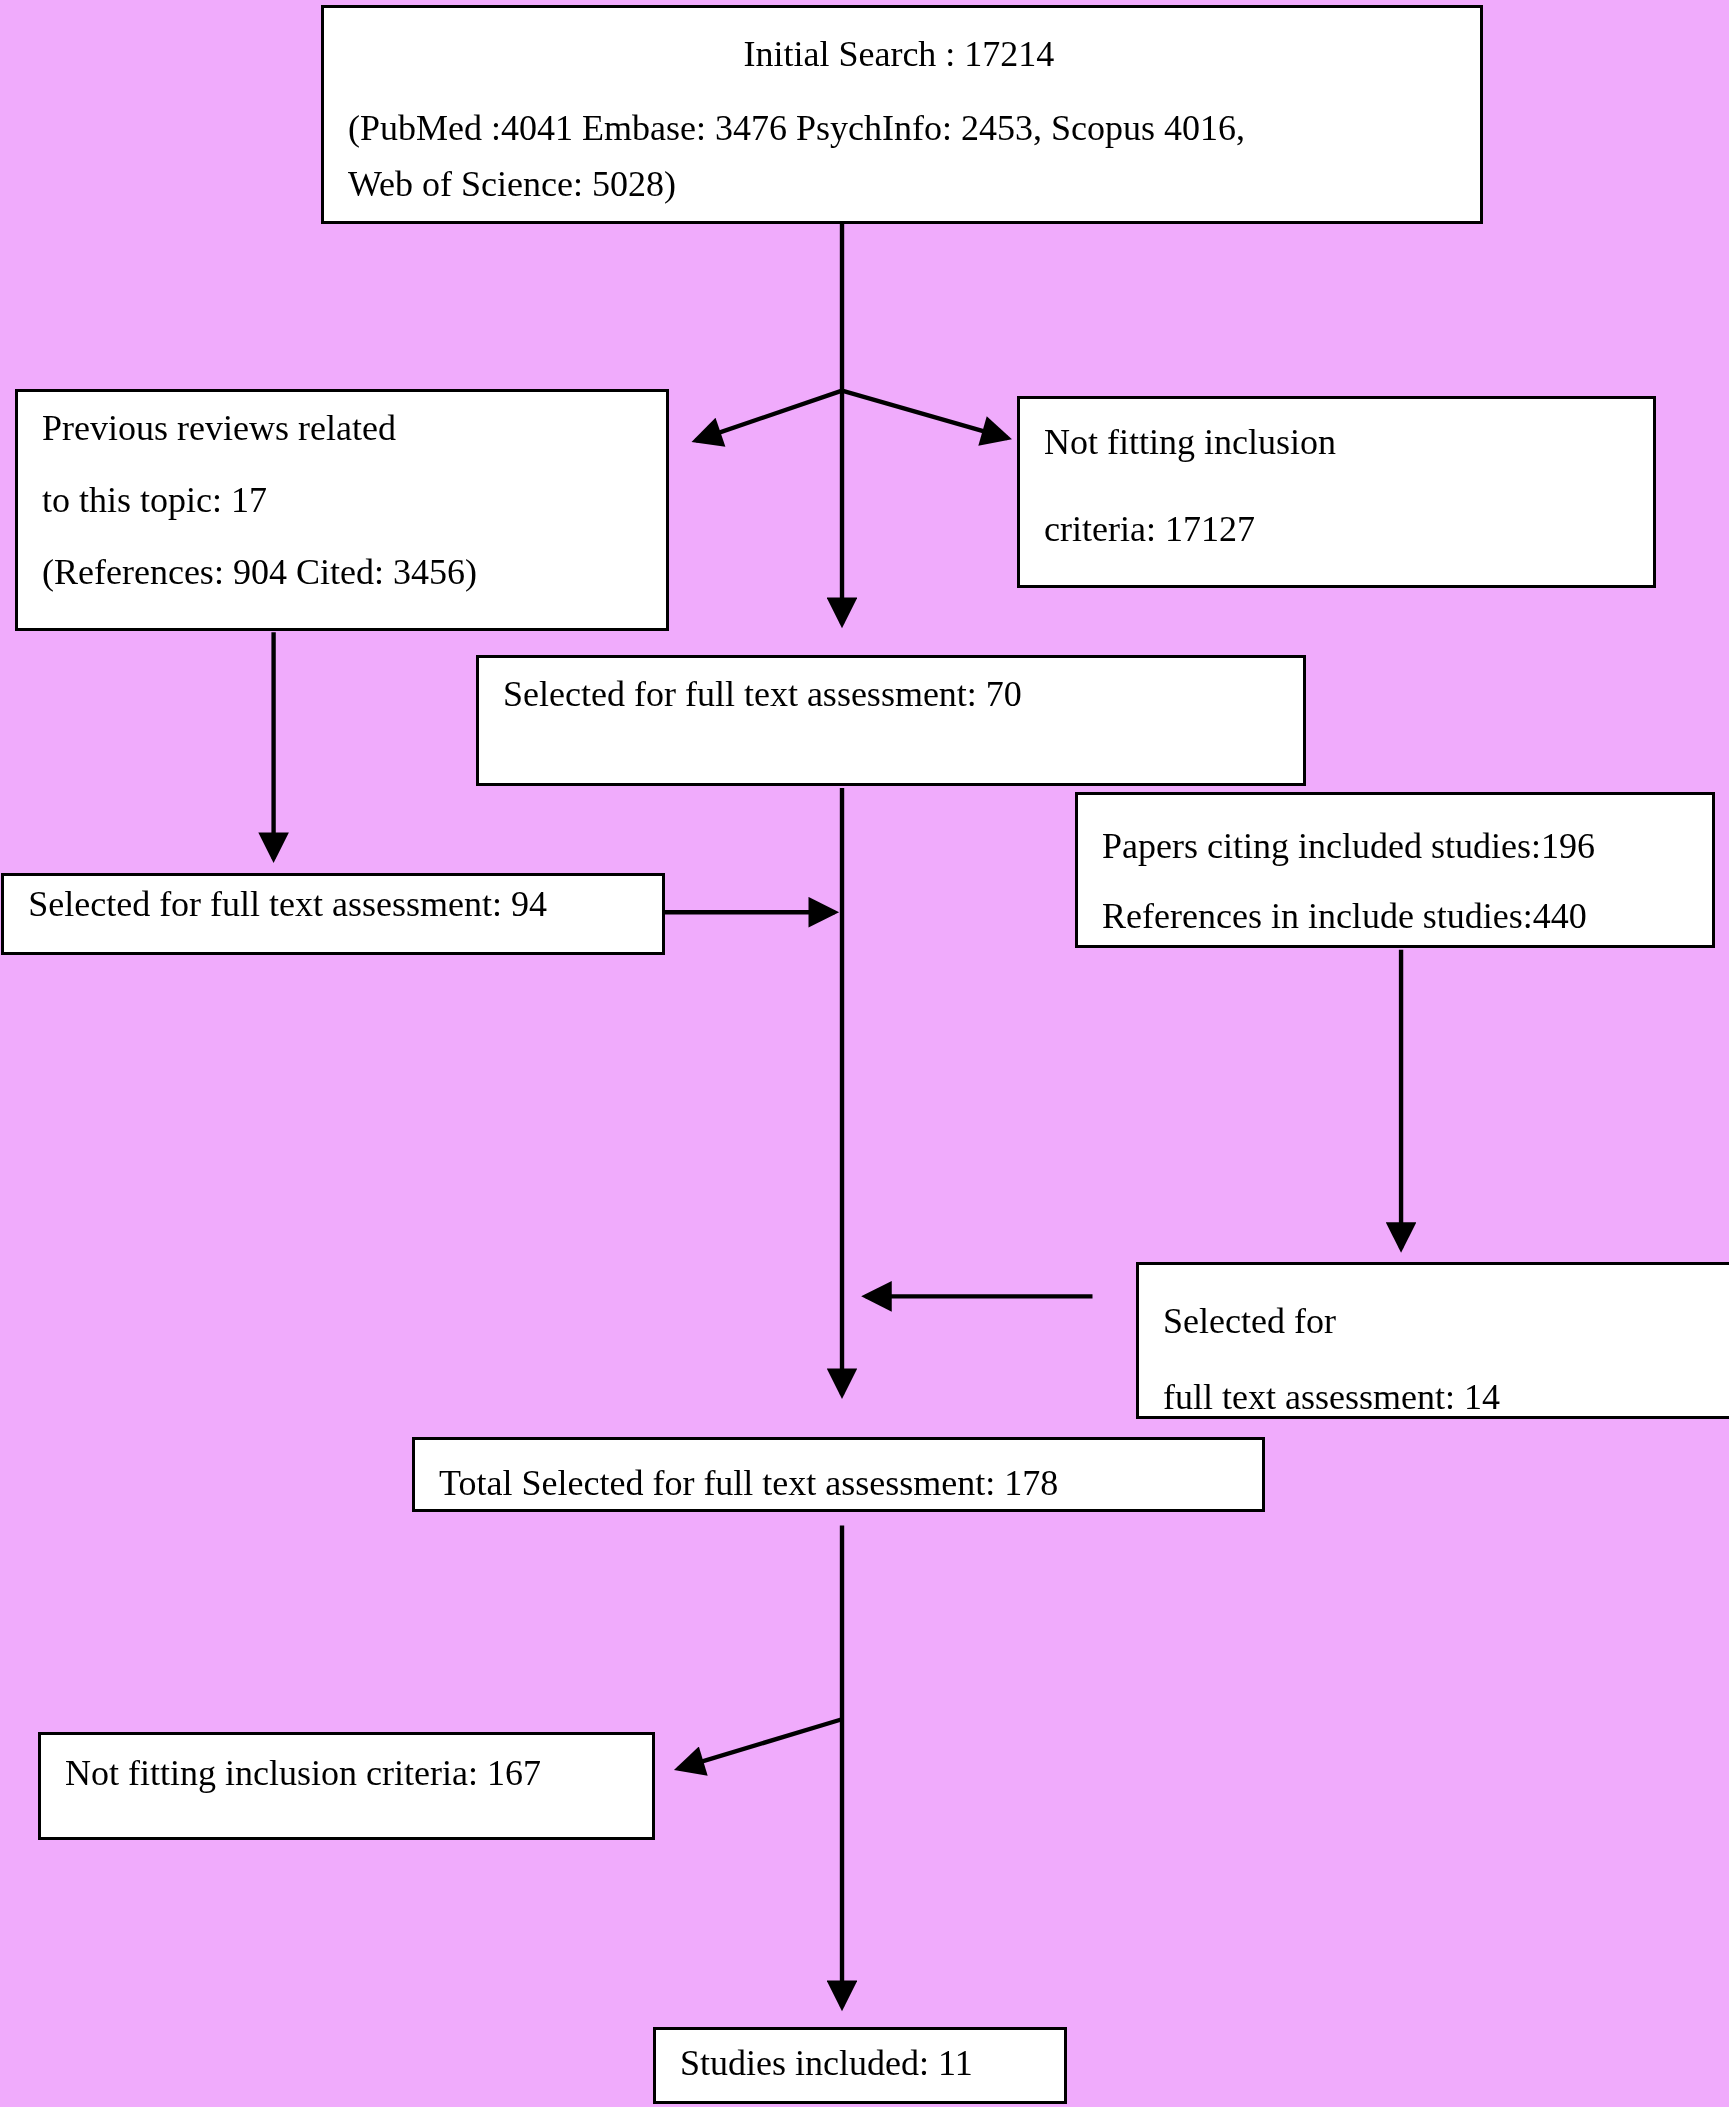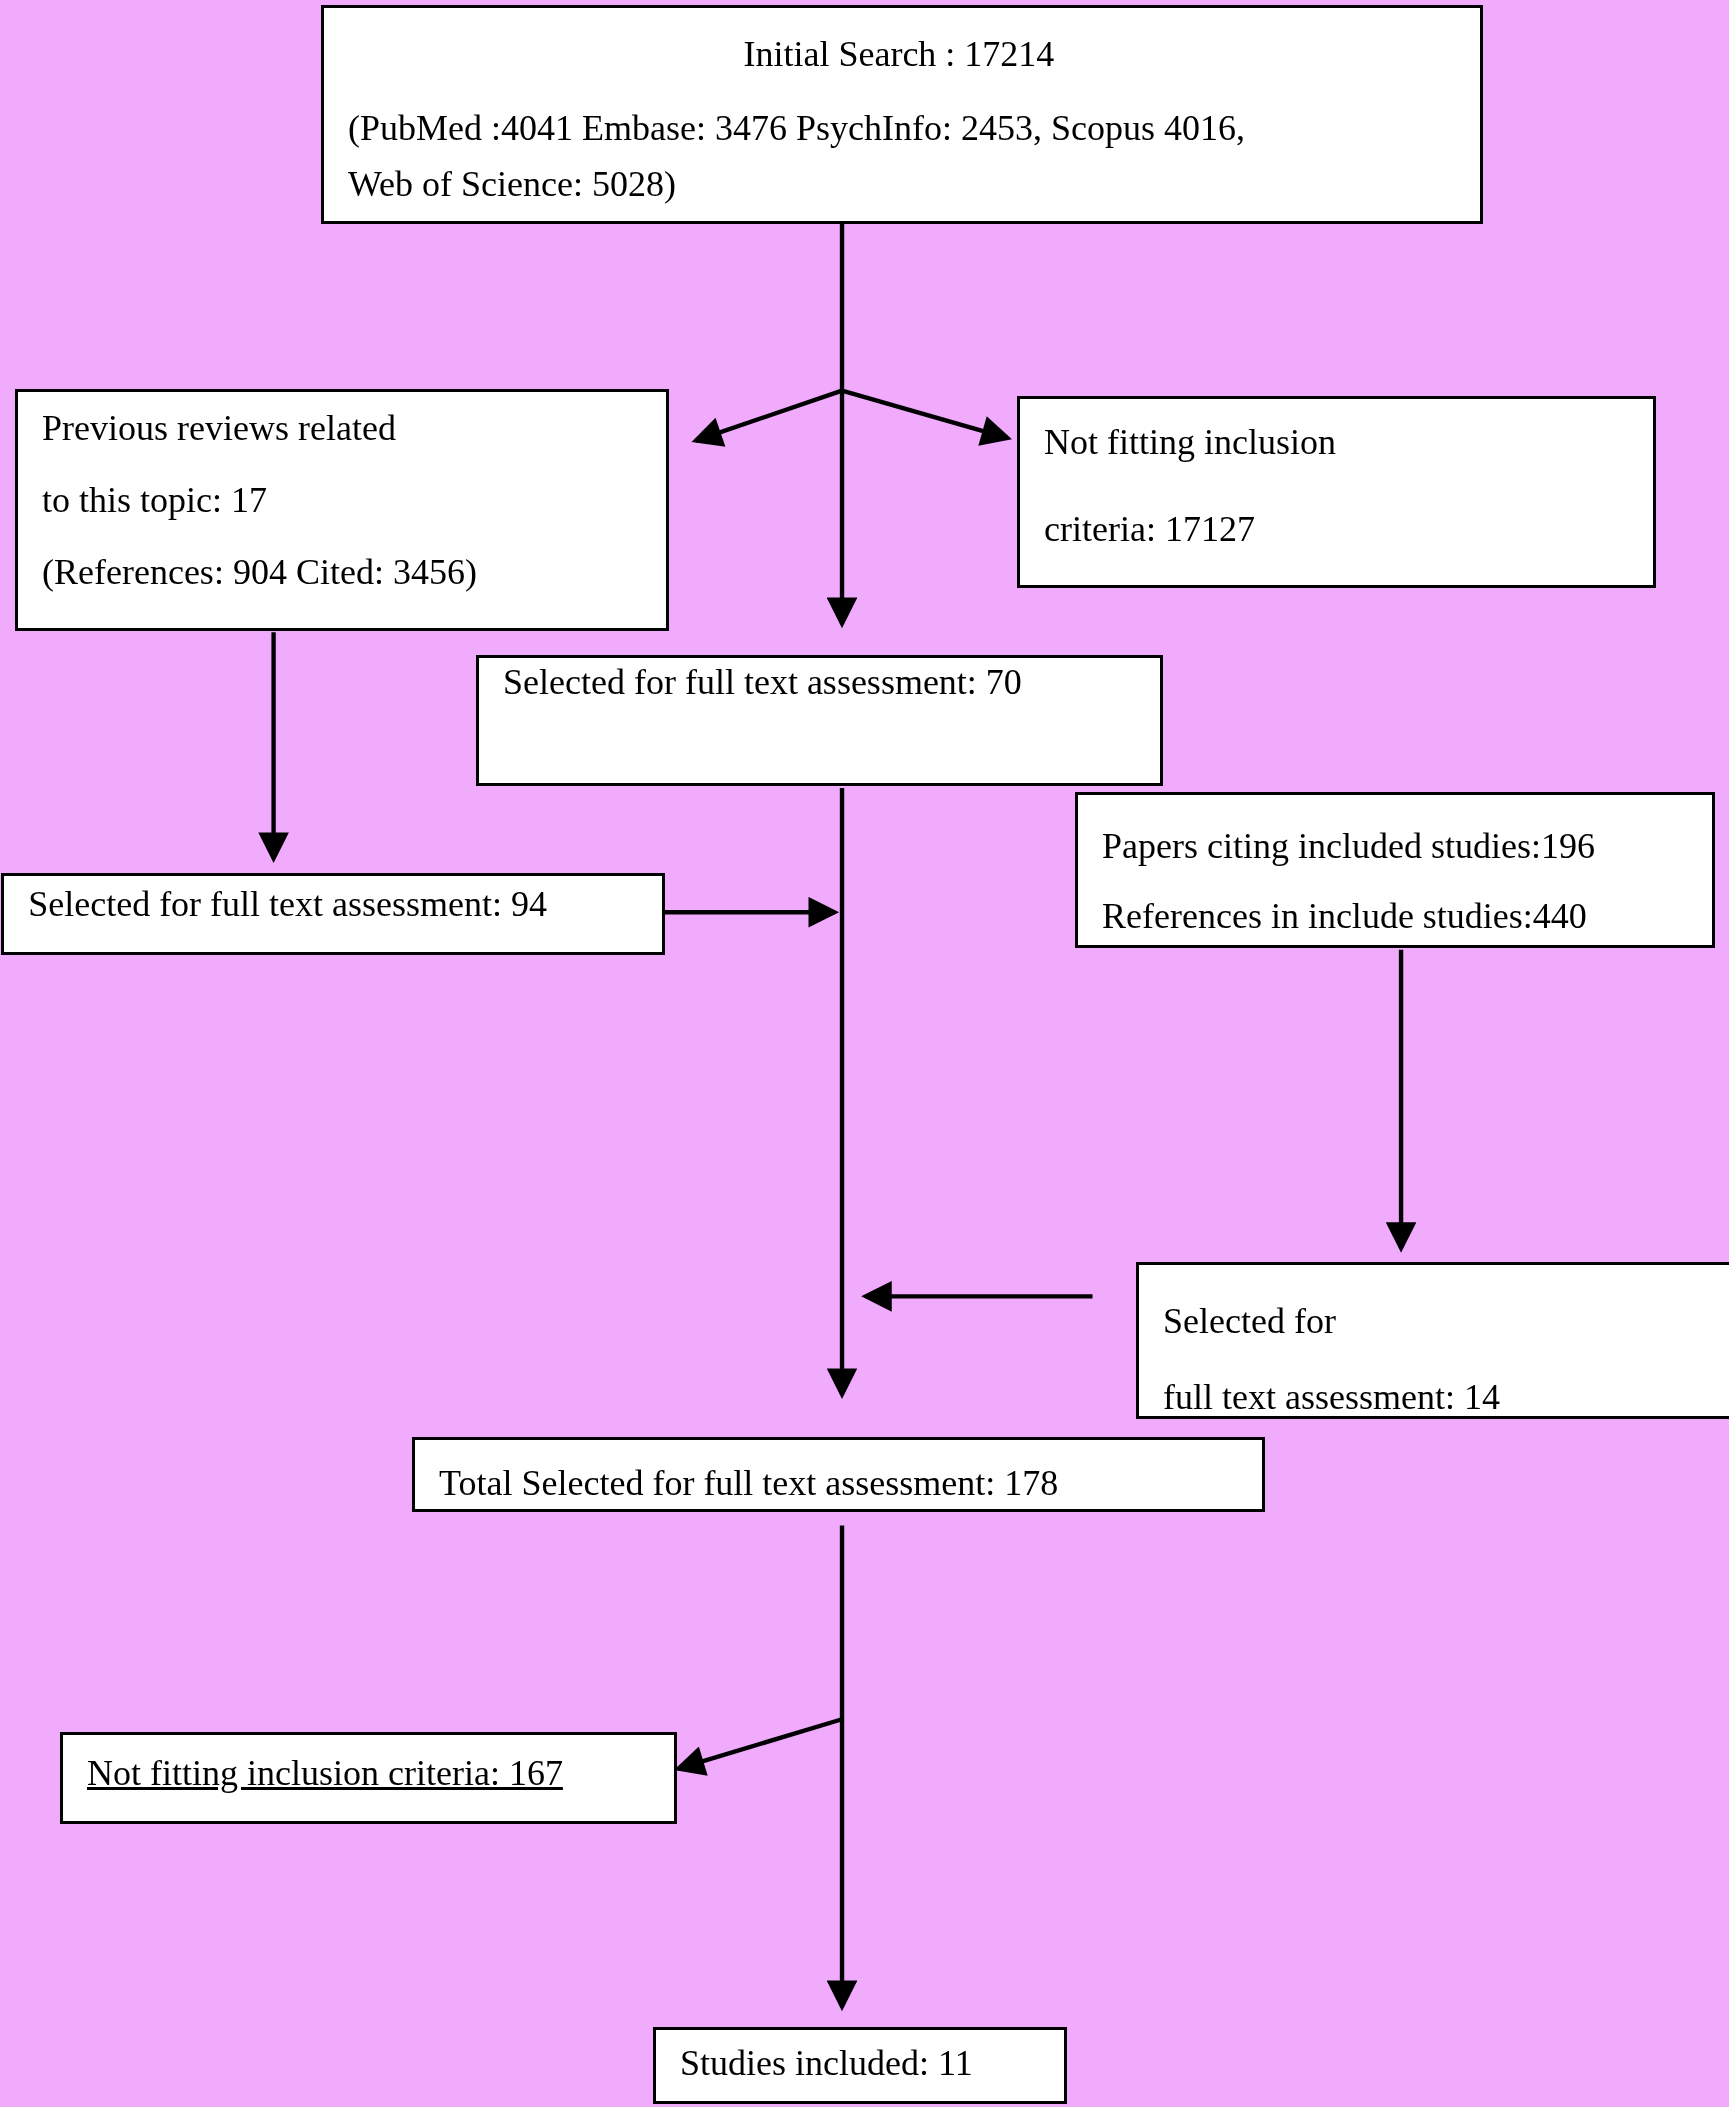--- a/index.html
+++ b/index.html
@@ -39,26 +39,26 @@
   }
   .box .line { display: block; }
 
   
   #box-initial   { left: 321px;  top: 5px;    width: 1162px; height: 219px; padding-left: 0; }
   #box-initial .title { display:block; text-align: center; padding-top: 26px; line-height: 41px; }
   #box-initial .body  { display:block; margin-top: 25px; line-height: 56px; padding-left: 24px; }
 
   #box-previous  { left: 15px;   top: 389px;  width: 654px; height: 242px; line-height: 72px; padding-top: 0px; }
   #box-notfit1   { left: 1017px; top: 396px;  width: 639px; height: 192px; line-height: 87px; padding-top: 0px; }
-  #box-sel70     { left: 476px;  top: 655px; width: 687px; height: 131px; padding-top: 4px; }
+  #box-sel70     { left: 476px;  top: 655px; width: 830px; height: 131px; padding-top: 16px; }
   #box-papers    { left: 1075px; top: 792px; width: 640px; height: 156px; line-height: 70px; padding-top: 16px; }
   #box-sel94     { left: 1.2px;    top: 873px; width: 664px; height: 82px; padding-top: 7.5px; }
   #box-sel14     { left: 1136px; top: 1262px; width: 736px;  height: 157px; line-height: 76px; padding-top: 17.5px; }
   #box-total178  { left: 412px;  top: 1437px; width: 853px; height: 75px; padding-top: 23px; }
-  #box-notfit2   { left: 60px;   top: 1732px; width: 617px;  height: 92px; padding-top: 17.5px; text-decoration: underline; }
+  #box-notfit2   { left: 38px;   top: 1732px; width: 617px;  height: 108px; padding-top: 17.5px; }
   #box-studies   { left: 653px; top: 2027px; width: 414px;  height: 77px; padding-top: 12.5px; }
 </style>
 </head>
 <body>
 
 <div id="canvas">
 
   <svg id="arrow-layer" viewBox="0 0 2768 3374" xmlns="http://www.w3.org/2000/svg">
     <defs>
       <marker id="ah" viewBox="0 0 10 10" refX="8.5" refY="5" markerWidth="8" markerHeight="7" orient="auto">

